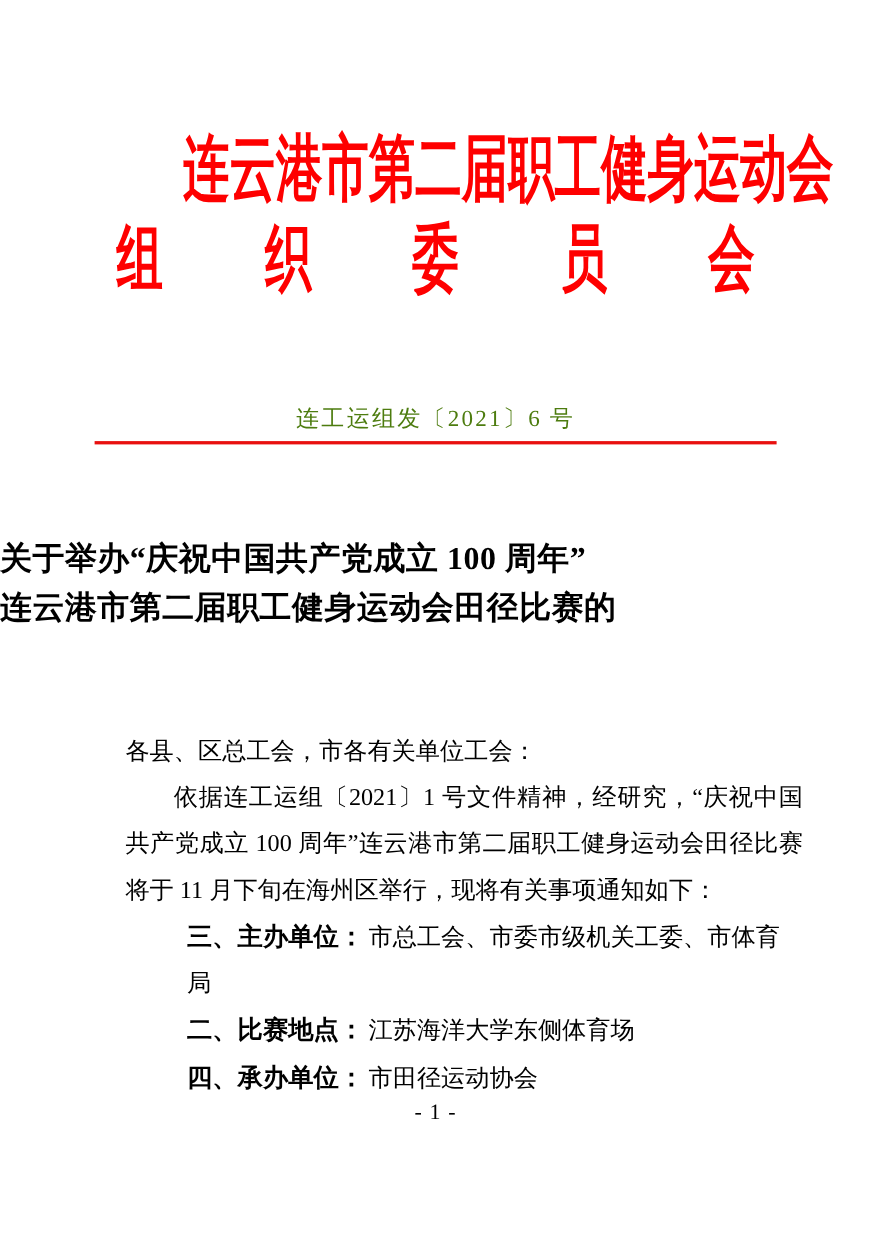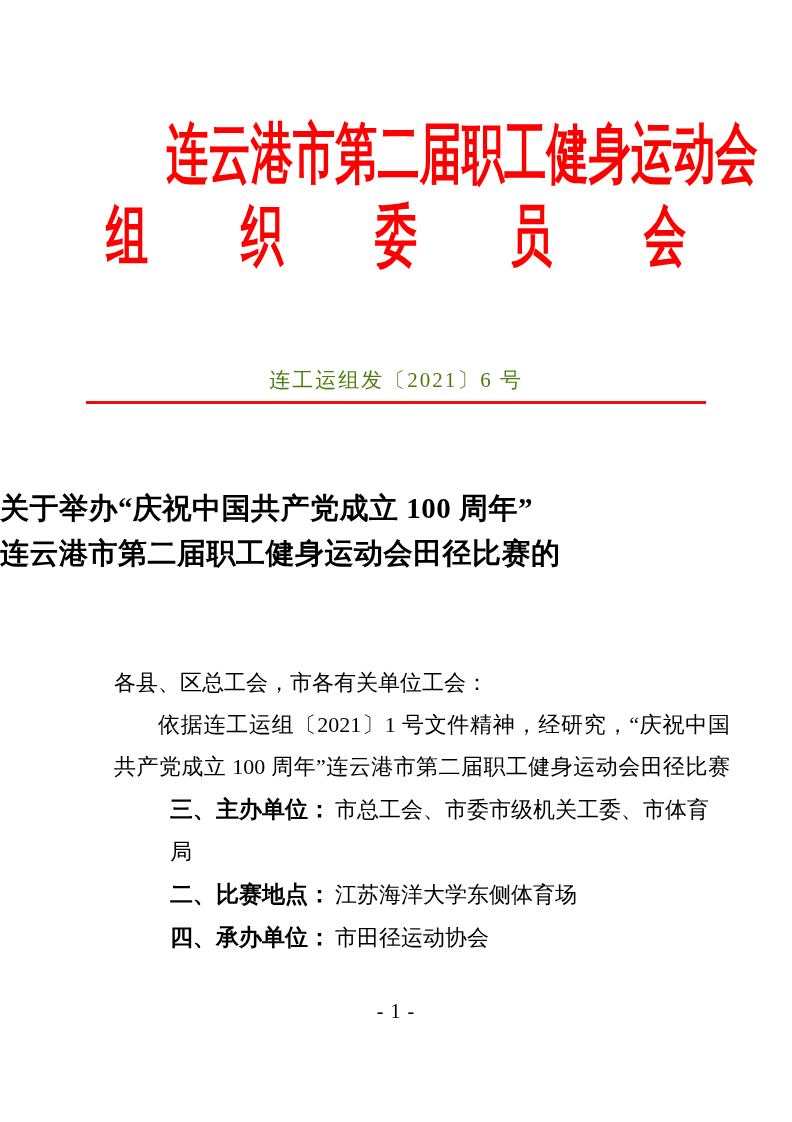--- a/index.html
+++ b/index.html
@@ -94,20 +94,21 @@
 
   <div class="doc-title">
     <div class="title-line">关于举办“庆祝中国共产党成立 100 周年”</div>
     <div class="title-line">连云港市第二届职工健身运动会田径比赛的</div>
   </div>
 
   <div class="body-block">
     <div class="line">各县、区总工会，市各有关单位工会：</div>
     <div class="line indent just">依据连工运组〔2021〕1 号文件精神，经研究，“庆祝中国</div>
     <div class="line just">共产党成立 100 周年”连云港市第二届职工健身运动会田径比赛</div>
+    <div class="line">将于 11 月下旬在海州区举行，现将有关事项通知如下：</div>
 
     <div class="item">
       <span class="item-label">三、主办单位：</span><span class="item-value">市总工会、市委市级机关工委、市体育局</span>
     </div>
     <div class="item">
       <span class="item-label">二、比赛地点：</span><span class="item-value">江苏海洋大学东侧体育场</span>
     </div>
     <div class="item">
       <span class="item-label">四、承办单位：</span><span class="item-value">市田径运动协会</span>
     </div>

